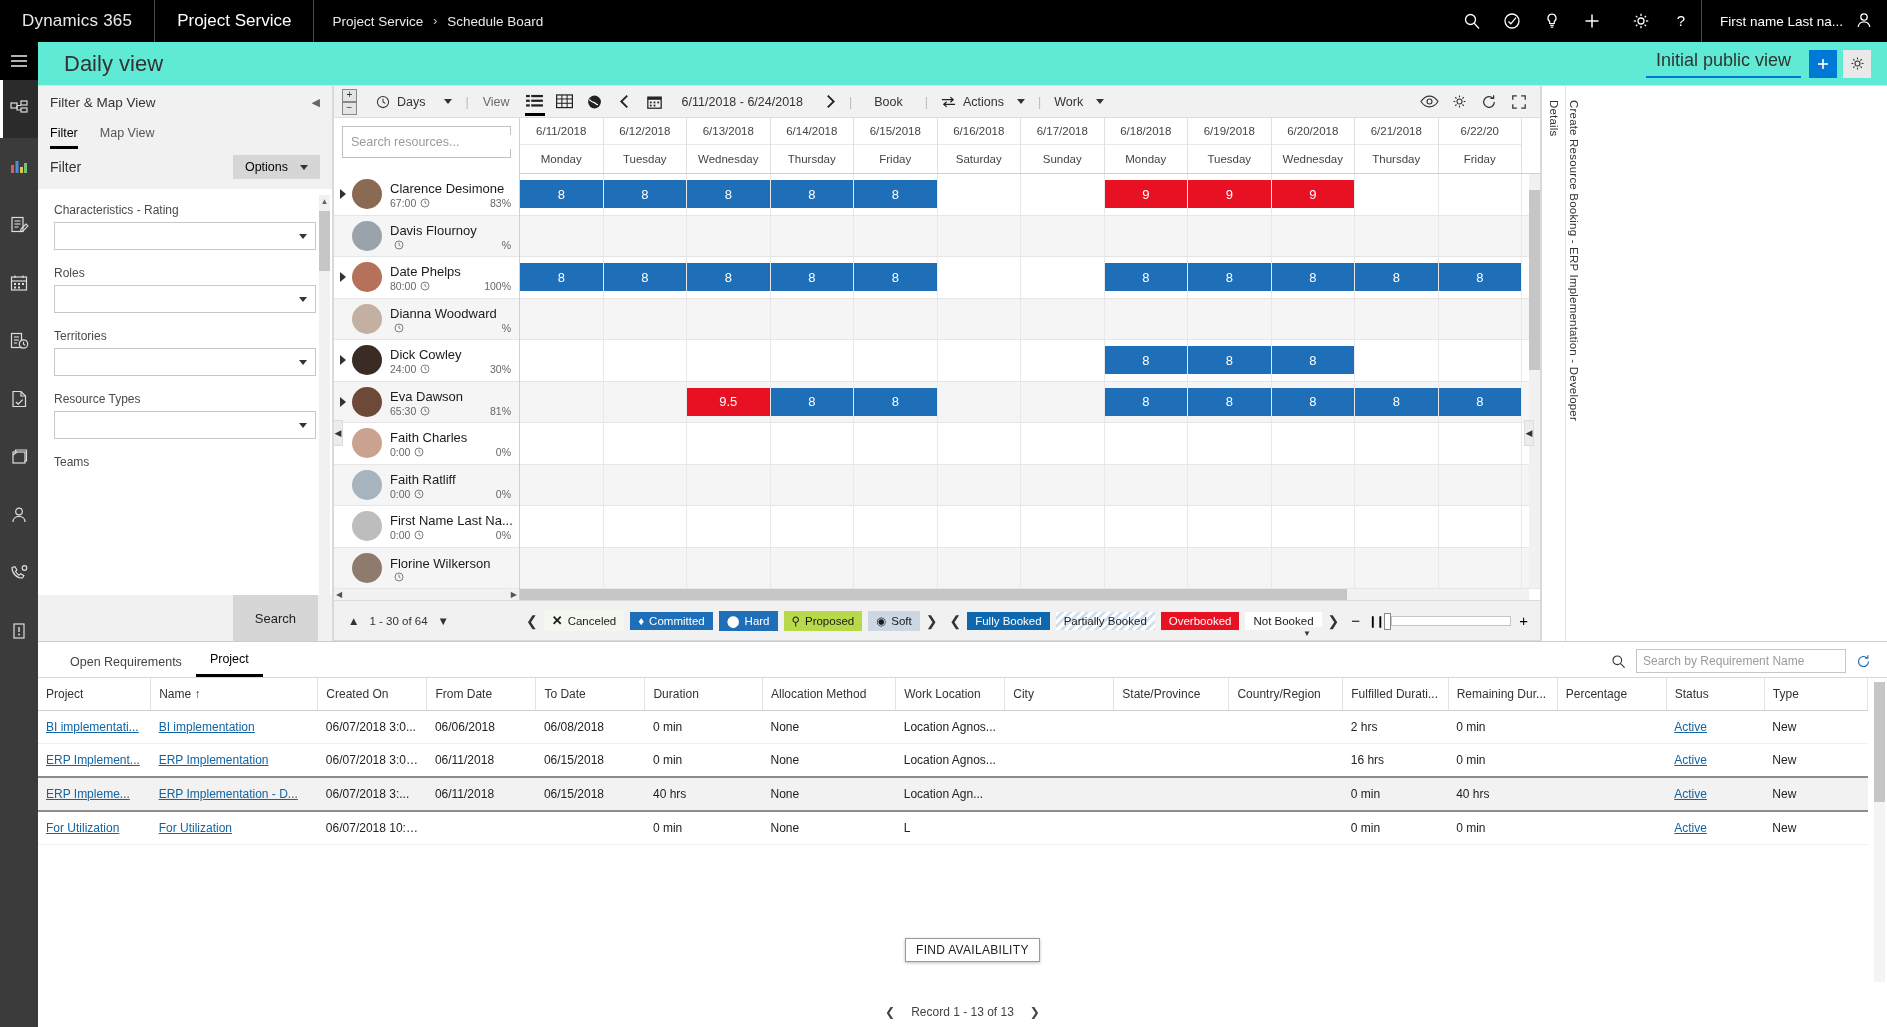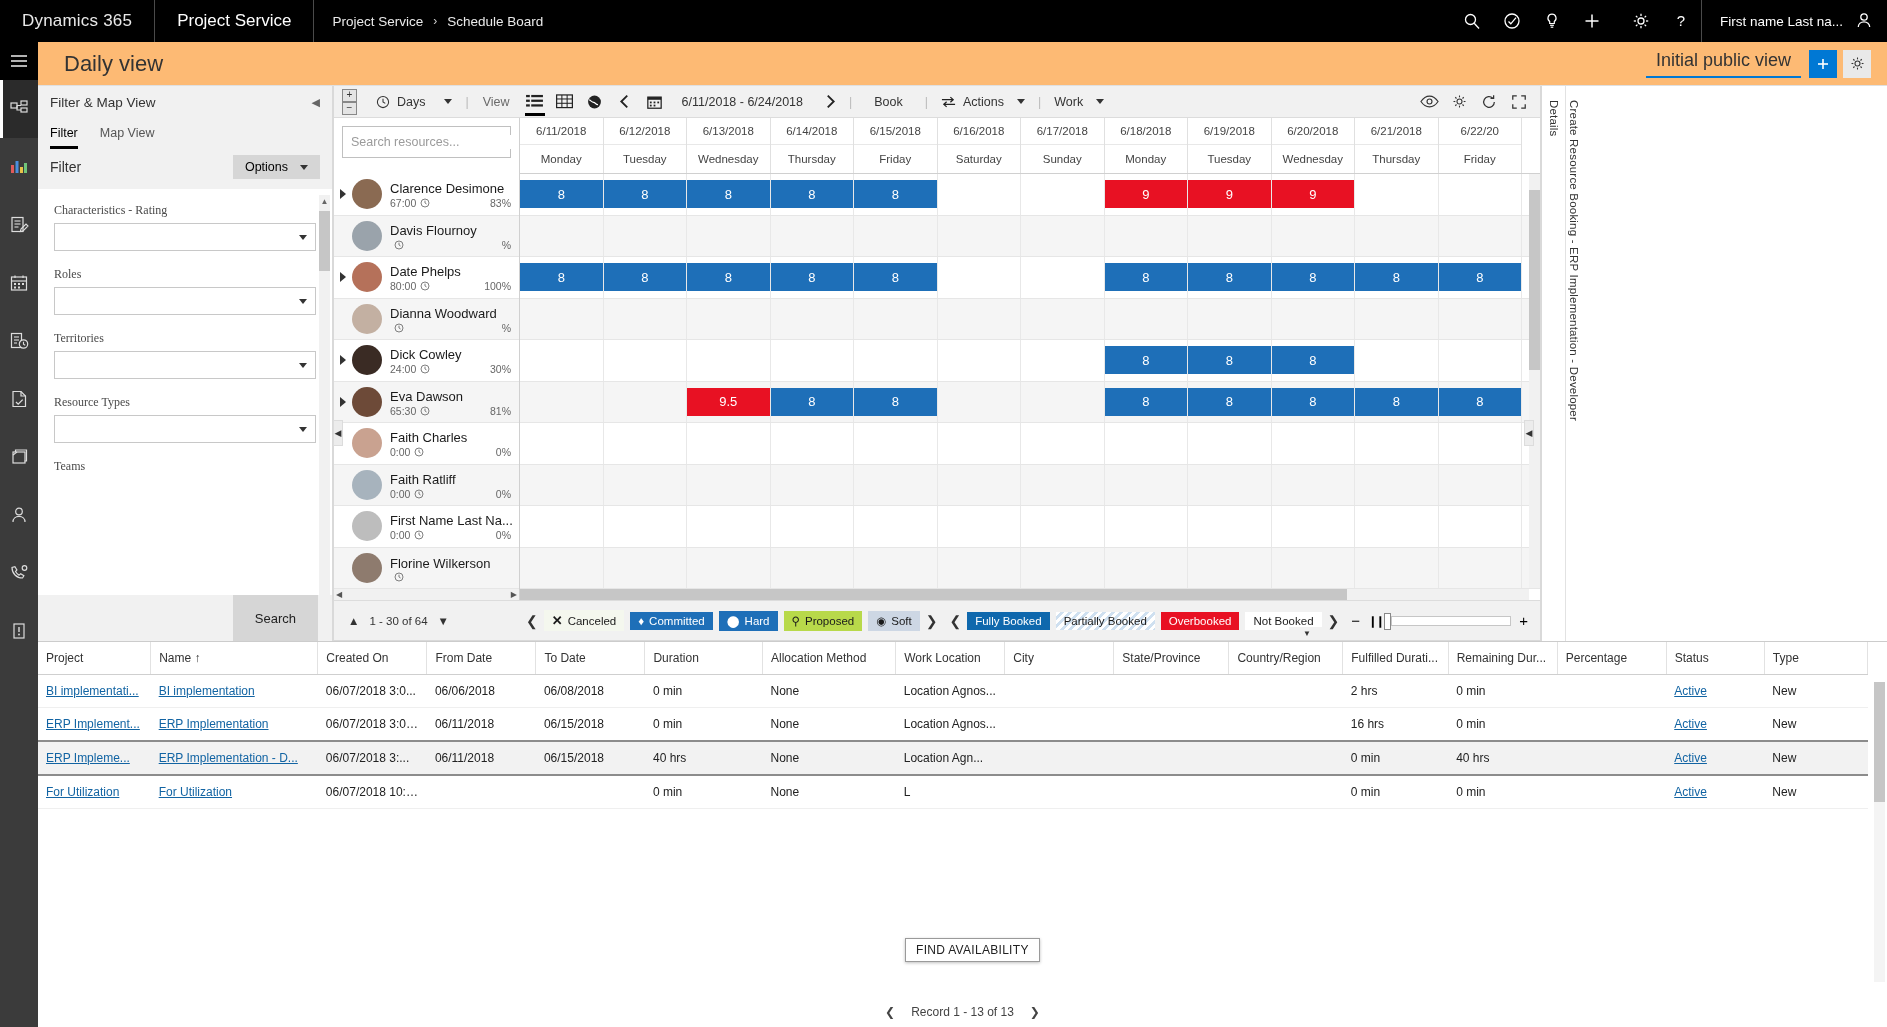--- a/index.html
+++ b/index.html
@@ -58,21 +58,21 @@
   }
   .rail-item.active::before {
     content: ""; position: absolute; left: 0; top: 0; bottom: 0; width: 3px;
     background: #fff;
   }
   .rail-item.active { background: #2b2b2b; }
 
   
   .pagehdr {
     position: absolute; top: 42px; left: 38px; width: 1849px; height: 44px;
-    background: #fdba74; border-bottom: 1px solid #e0e0e0;
+    background: #5eead4; border-bottom: 1px solid #e0e0e0;
     display: flex; align-items: center;
   }
   .pagehdr h1 { font-size: 22px; font-weight: 400; color: #333; margin-left: 26px; }
   .pagehdr .sp { flex: 1; }
   .viewname {
     font-size: 18px; color: #333; padding: 0 10px 5px;
     border-bottom: 2px solid #0078d4; margin-right: 8px;
   }
   .hdr-btn {
     width: 28px; height: 28px; display: flex; align-items: center;
@@ -107,21 +107,21 @@
   .fp-subbar .sp { flex: 1; }
   .fp-options {
     background: #d6d6d6; font-size: 12.5px; padding: 5px 12px;
     display: flex; align-items: center; gap: 12px; cursor: pointer; margin-right: 12px;
   }
   .fp-body {
     flex: 1; overflow: hidden; position: relative; padding: 14px 16px 0;
     background: #fff;
   }
   .fld { margin-bottom: 16px; }
-  .fld label { display: block; font-size: 12px; color: #4a4a4a; margin-bottom: 5px; font-family: Liberation Serif, serif; }
+  .fld label { display: block; font-size: 12px; color: #4a4a4a; margin-bottom: 5px; }
   .fld .sel {
     height: 28px; border: 1px solid #c8c8c8; background: #fff;
     display: flex; align-items: center; justify-content: flex-end;
     padding-right: 8px; cursor: pointer;
   }
   .fp-scroll {
     position: absolute; right: 2px; top: 6px; width: 11px; height: 420px;
     background: #f1f1f1;
   }
   .fp-thumb { position: absolute; top: 16px; left: 0; width: 11px; height: 60px; background: #c6c6c6; }
@@ -1179,20 +1179,37 @@
   <div class="rightstrip">
     <div class="rs-hdr">
       <span class="vtext">Details</span>
     </div>
     <div class="rs-panel">
       <span class="vtext detaillabel">Create Resource Booking - ERP Implementation - Developer</span>
     </div>
   </div>
 
   <div class="bottom">
+    <div class="bt-tabs">
+      <div class="bt-tab">Open Requirements</div>
+      <div class="bt-tab active">Project</div>
+      <div class="bt-search">
+        <svg width="15" height="15" viewBox="0 0 16 16">
+            <circle cx="6.7" cy="6.7" r="4.6" fill="none" stroke="#333" stroke-width="1.2"></circle>
+            <line x1="10.2" y1="10.2" x2="14.5" y2="14.6" stroke="#333" stroke-width="1.2"></line>
+          </svg>
+        <span class="inp">
+          <input type="text" placeholder="Search by Requirement Name" style="">
+        </span>
+        <svg width="15" height="15" viewBox="0 0 18 18">
+            <path d="M15 9a6 6 0 1 1-1.8-4.3" fill="none" stroke="#1a6fb4" stroke-width="1.4"></path>
+            <path d="M14.2 1.5v3.5h-3.5" fill="none" stroke="#1a6fb4" stroke-width="1.4"></path>
+          </svg>
+      </div>
+    </div>
     <table class="grid">
       <colgroup>
         <col style="width:93px">
           <col style="width:138px">
           <col style="width:90px">
           <col style="width:90px">
         <col style="width:90px">
           <col style="width:97px">
           <col style="width:110px">
           <col style="width:90px">

